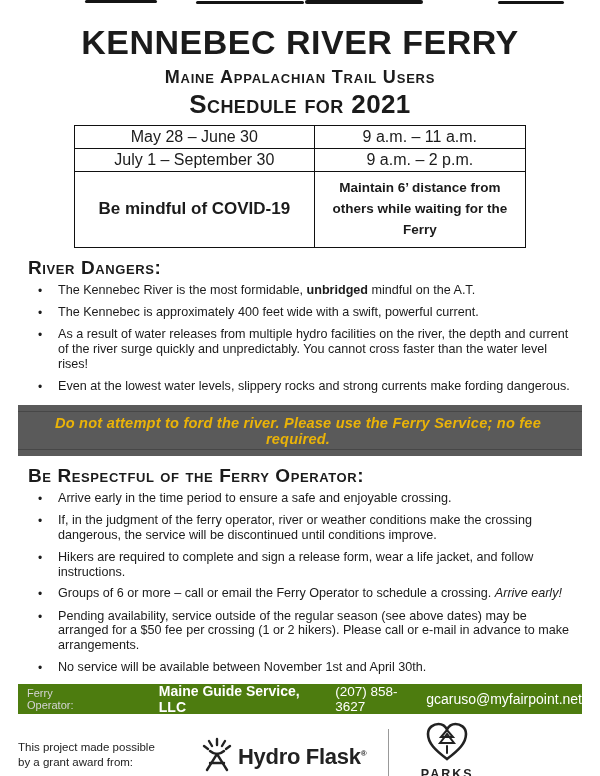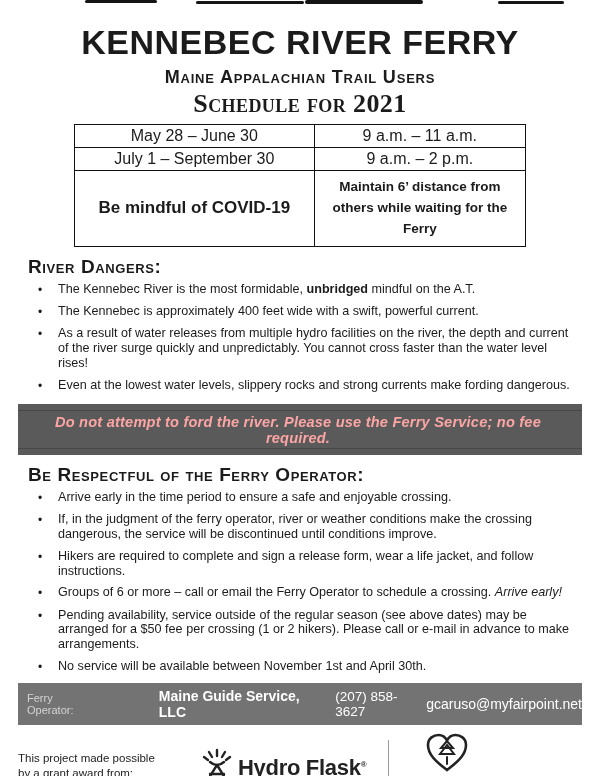--- a/index.html
+++ b/index.html
@@ -7,48 +7,48 @@
   body { font-family:"Liberation Sans", sans-serif; color:#1b1b1b; overflow:hidden; }
   .page { position:relative; width:600px; height:776px; background:#fff; }
 
   
   .artifact { position:absolute; background:#141414; border-radius:2px; }
 
   
   .header { text-align:center; padding-top:25px; }
   .title { font-size:34px; font-weight:700; letter-spacing:.5px; line-height:1.0; }
   .subtitle { margin-top:8px; font-size:18px; font-weight:700; font-variant:small-caps; letter-spacing:.8px; }
-  .schedule-title { margin-top:1px; font-size:26px; font-weight:700; font-variant:small-caps; letter-spacing:.4px;font-family:Liberation Serif, serif; }
+  .schedule-title { margin-top:1px; font-size:26px; font-weight:700; font-variant:small-caps; letter-spacing:.4px; }
 
   
   table.sched { border-collapse:collapse; margin:5px auto 0 auto; width:452px; }
   table.sched td { border:1.6px solid #111; text-align:center; font-size:16px; padding:2px 6px; }
   table.sched .c1 { width:220px; }
   table.sched .c2 { width:194px; }
   table.sched tr.covid td { font-weight:700; }
   table.sched tr.covid .c1 { font-size:17px; }
   table.sched tr.covid .c2 { font-size:13.5px; line-height:1.55; padding:6px 10px; }
 
   
   .sect-head { font-variant:small-caps; font-weight:700; font-size:19px; letter-spacing:.6px; margin:9px 0 4px 28px; }
   .bullets { margin:2px 22px 0 38px; }
   .bullet { display:flex; margin-bottom:7px; font-size:12.6px; line-height:1.18; }
   .bullet .dot { width:20px; flex:none; font-size:12px; padding-top:1px; }
   .bullet b { font-weight:700; }
   .bullet i { font-style:italic; }
 
   
-  .banner { margin:11px 18px 0 18px; background:#5a5a5a; color:#fca5a5; text-align:center;
+  .banner { margin:11px 18px 0 18px; background:#5a5a5a; color:#eab308; text-align:center;
             padding:10px 10px 9px 6px; position:relative; }
   .banner .line { position:absolute; left:0; right:0; height:1px; background:#474747; }
   .banner .line.top { top:6px; } .banner .line.bot { bottom:6px; }
   .banner .txt { font-size:14.6px; font-weight:700; font-style:italic; letter-spacing:.2px; }
 
   
-  .opbar { margin:9px 18px 0 18px; background:#737373; color:#fff; height:42px;
+  .opbar { margin:9px 18px 0 18px; background:#4d7c0f; color:#fff; height:30px;
            display:flex; align-items:center; }
   .opbar .lbl { font-size:11px; color:#d4d4d4; margin-left:9px; }
   .opbar .name { font-size:14px; font-weight:700; margin-left:66px; }
   .opbar .phone { font-size:13.5px; margin-left:26px; }
   .opbar .email { font-size:14px; margin-left:10px; }
 
   
   .sponsors { margin:8px 18px 0 18px; }
   .srow { display:flex; align-items:center; }
   .slabel { font-size:11.5px; line-height:1.3; color:#222; }

